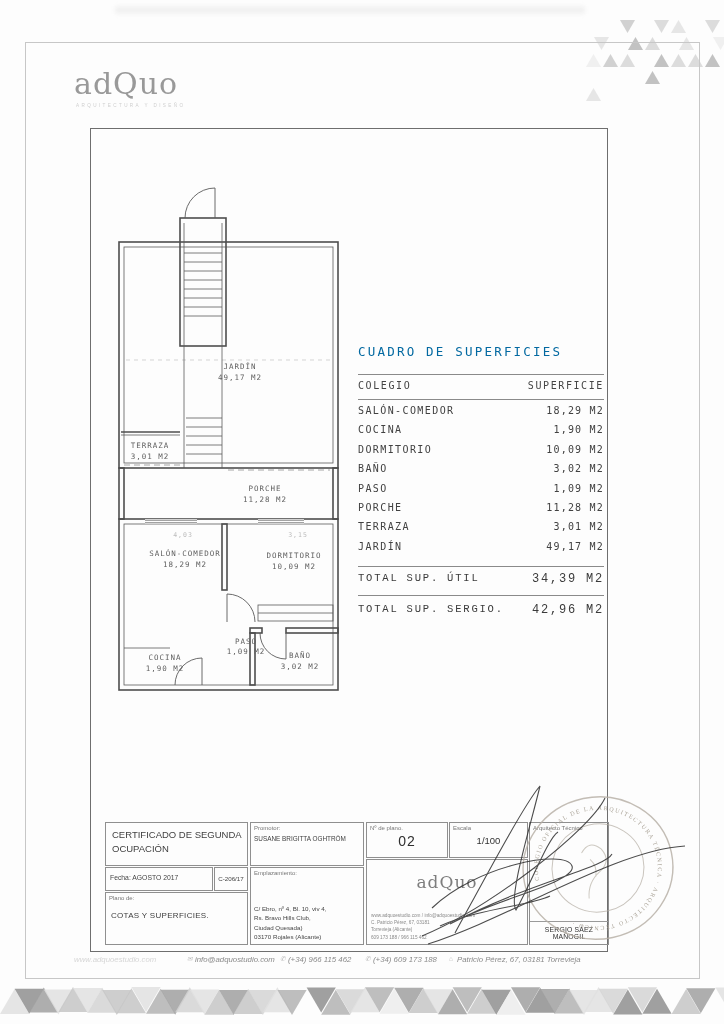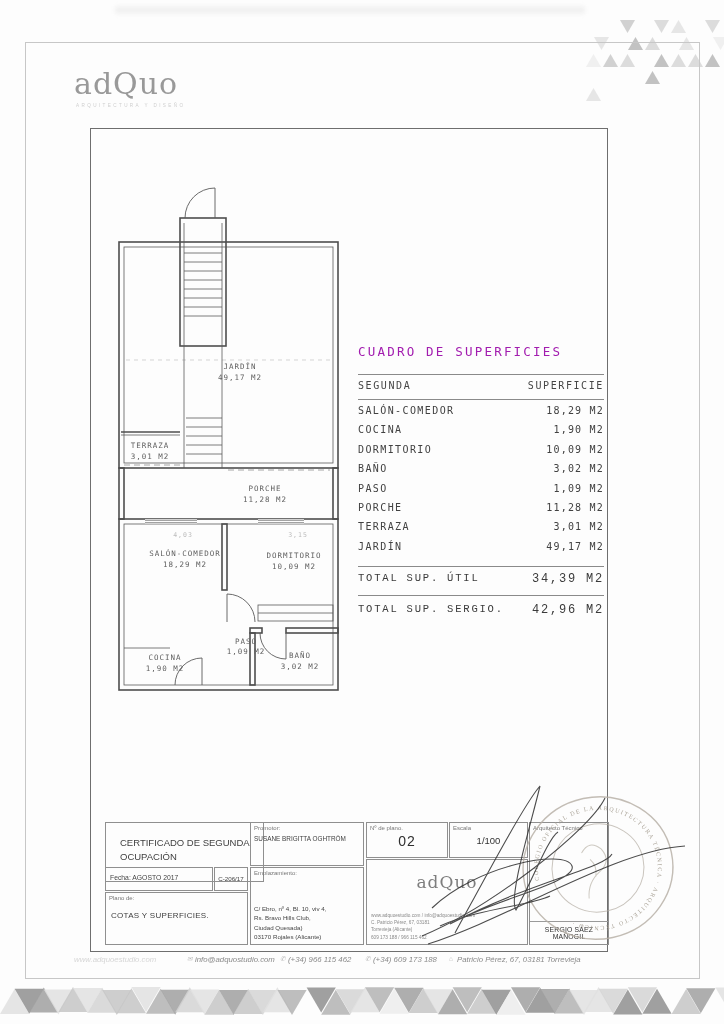--- a/index.html
+++ b/index.html
@@ -26,34 +26,34 @@
   .wall{stroke:#4e4e4e;stroke-width:1.6;fill:none;}
   .wallthin{stroke:#5a5a5a;stroke-width:.8;fill:none;}
   .dash{stroke:#8f8f8f;stroke-width:.8;fill:none;stroke-dasharray:6 4;}
   .dashf{stroke:#c2c2c2;stroke-width:.7;fill:none;stroke-dasharray:4 4;}
   .arc{stroke:#5a5a5a;stroke-width:.9;fill:none;}
   .roomlbl{font-family:"DejaVu Sans Mono",monospace;font-size:7.5px;letter-spacing:1px;fill:#5f5f5f;text-anchor:middle;}
   .dimlbl{font-family:"DejaVu Sans Mono",monospace;font-size:6.5px;letter-spacing:1px;fill:#bcbcbc;text-anchor:middle;}
 
   
   #surf{left:358px;top:342px;width:246px;height:292px;font-family:"DejaVu Sans Mono",monospace;color:#414141;}
-  #surf .t-title{position:absolute;left:0;top:2px;font-size:12.5px;letter-spacing:2.2px;color:#a21caf;}
+  #surf .t-title{position:absolute;left:0;top:2px;font-size:12.5px;letter-spacing:2.2px;color:#0369a1;}
   .rule{position:absolute;left:0;width:246px;border-top:1px solid #8a8a8a;}
   #surf .hdr{position:absolute;left:0;top:38px;width:246px;display:flex;justify-content:space-between;font-size:10px;letter-spacing:1.6px;color:#454545;}
   #surf .rows{position:absolute;left:0;top:63px;width:246px;}
   .srow{display:flex;justify-content:space-between;height:19.4px;font-size:10px;letter-spacing:1.4px;}
   .srow .v{letter-spacing:1.2px;}
   .totrow{position:absolute;left:0;width:246px;display:flex;justify-content:space-between;font-size:10.5px;letter-spacing:1.8px;color:#3a3a3a;font-family:Liberation Mono, monospace;}
   .totrow .v{font-size:12px;}
 
   
   #tblock{left:105px;top:822px;width:503px;height:123px;font-size:6.5px;color:#555;}
   .cell{position:absolute;border:1px solid #8f8f8f;background:transparent;}
   .cl{font-size:6px;color:#777;padding:2px 0 0 3px;}
-  #cert{left:0;top:0;width:141px;height:42px;font-size:9.5px;color:#3f3f3f;padding:8px;}
+  #cert{left:0;top:0;width:141px;height:42px;font-size:9.5px;color:#3f3f3f;padding:0;}
   #cert div{padding:5px 0 0 6px;line-height:1.45;}
   #fecha{left:0;top:45px;width:106px;height:22px;}
   #fecha .val{font-size:6.8px;color:#444;padding:6px 0 0 4px;}
   #ref{left:109px;top:45px;width:32px;height:22px;text-align:center;}
   #ref .val{font-size:6.2px;color:#444;padding-top:7px;}
   #planode{left:0;top:70px;width:141px;height:51px;}
   #planode .val{font-size:8px;color:#3d3d3d;padding:10px 0 0 5px;letter-spacing:.3px;}
   #promotor{left:145px;top:0;width:112px;height:42px;}
   #promotor .val{font-size:6.4px;color:#404040;padding:4px 0 0 3px;}
   #emplaz{left:145px;top:45px;width:112px;height:76px;}
@@ -210,21 +210,21 @@
     <text class="roomlbl" x="210" y="541">3,02 M2</text>
 
     <text class="dimlbl" x="93" y="409">4,03</text>
     <text class="dimlbl" x="208" y="409">3,15</text>
   </svg>
 
   <div class="abs" id="surf">
     <div class="t-title">CUADRO DE SUPERFICIES</div>
     <div class="rule" style="top:32px;"></div>
     <div class="hdr">
-      <span>SEGUNDA</span>
+      <span>COLEGIO</span>
       <span>SUPERFICIE</span>
     </div>
     <div class="rule" style="top:57px;"></div>
     <div class="rows">
       <div class="srow">
           <span>SALÓN-COMEDOR</span>
           <span class="v">18,29 M2</span>
         </div>
       <div class="srow">
           <span>COCINA</span>

